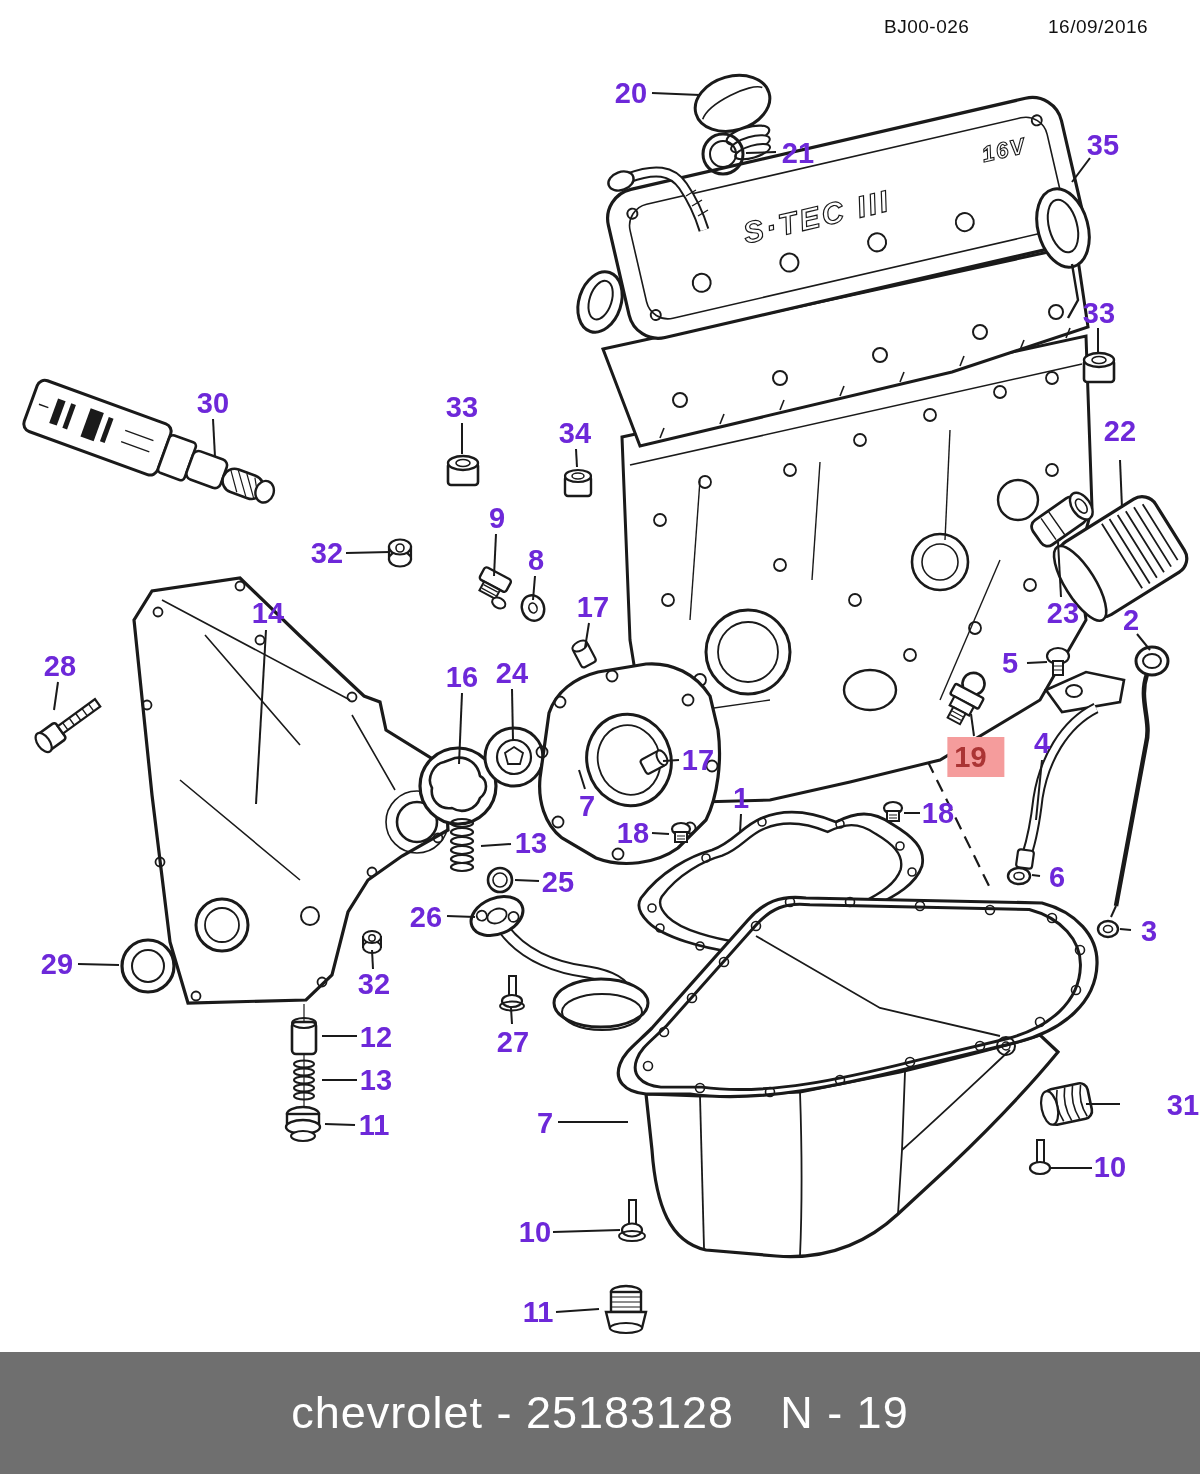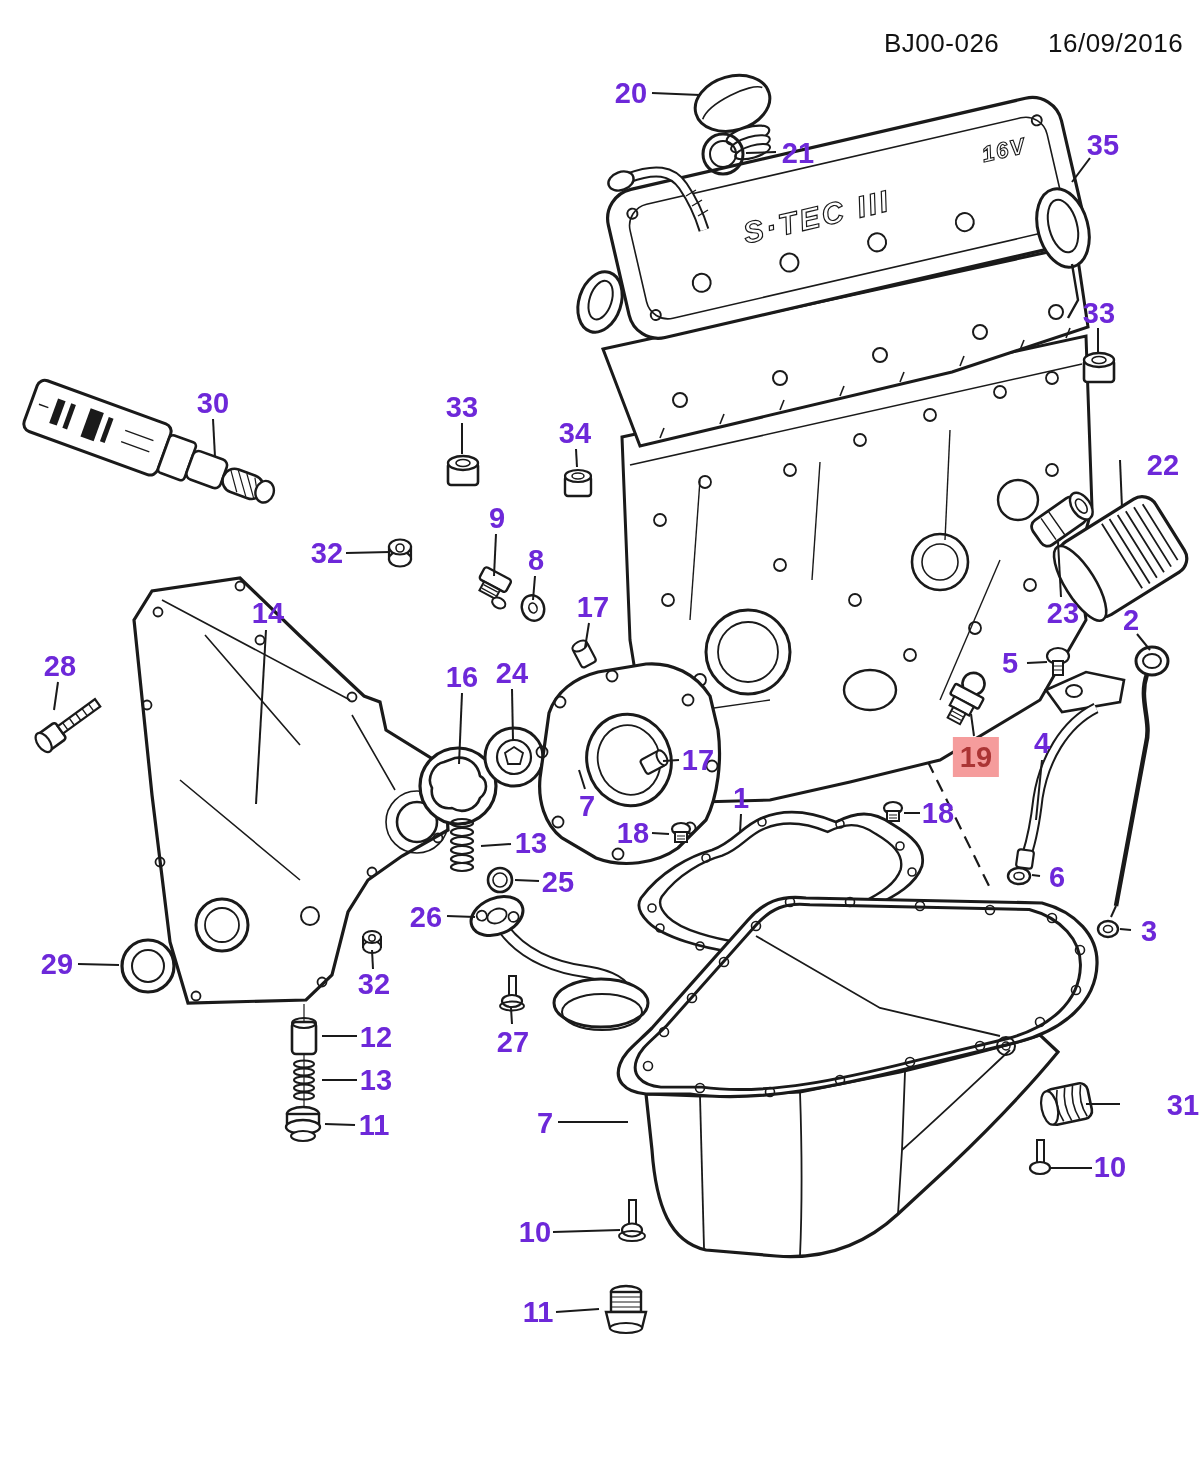--- a/index.html
+++ b/index.html
@@ -7,33 +7,33 @@
     --hl-bg:#f59c9c; --hl-text:#ab3434;
   }
   html,body{margin:0;padding:0;}
   body{
     width:1200px;height:1474px;background:var(--paper);
     font-family:"Liberation Sans", sans-serif;position:relative;overflow:hidden;
   }
   #stage{position:absolute;inset:0;}
   #diagram-svg{position:absolute;left:0;top:0;}
   .hdr{
-    position:absolute;top:16px;font-size:26px;color:#111;
-    letter-spacing:0.5px;white-space:nowrap;margin-top:12px;
+    position:absolute;top:16px;font-size:19px;color:#111;
+    letter-spacing:0.5px;white-space:nowrap;
   }
   #doc-code{left:884px;}
   #doc-date{left:1048px;}
   #label-layer{position:absolute;inset:0;pointer-events:none;}
   .callout{
     position:absolute;transform:translate(-50%,-50%);
     font-size:29px;font-weight:700;color:#6d28d9;line-height:1;white-space:nowrap;
   }
   .callout.hl{
     background:var(--hl-bg);color:var(--hl-text);
-    padding:6px 7px 5px 7px;
+    padding:6px 18px 5px 7px;
   }
   #footer-bar{
     position:absolute;left:0;top:1352px;width:1200px;height:122px;
     background:var(--footer-bg);display:flex;align-items:center;justify-content:center;
     gap:46px;
   }
   #footer-bar span{
     color:var(--footer-text);font-size:45px;font-weight:400;letter-spacing:1px;white-space:nowrap;
   }
   
@@ -500,21 +500,21 @@
       <line x1="556" y1="1312" x2="599" y2="1309" stroke="#1a1a1a" stroke-width="2"></line>
     </svg>
   <div id="label-layer">
       <div class="callout" style="left: 631px; top: 93px;">20</div>
       <div class="callout" style="left: 798px; top: 153px;">21</div>
       <div class="callout" style="left: 1103px; top: 145px;">35</div>
       <div class="callout" style="left: 1099px; top: 313px;">33</div>
       <div class="callout" style="left: 213px; top: 403px;">30</div>
       <div class="callout" style="left: 462px; top: 407px;">33</div>
       <div class="callout" style="left: 575px; top: 433px;">34</div>
-      <div class="callout" style="left: 1120px; top: 465px; margin-left: 43px;">22</div>
+      <div class="callout" style="left: 1120px; top: 431px;">22</div>
       <div class="callout" style="left: 497px; top: 518px;">9</div>
       <div class="callout" style="left: 536px; top: 560px;">8</div>
       <div class="callout" style="left: 327px; top: 553px;">32</div>
       <div class="callout" style="left: 593px; top: 607px;">17</div>
       <div class="callout" style="left: 1063px; top: 613px;">23</div>
       <div class="callout" style="left: 1131px; top: 620px;">2</div>
       <div class="callout" style="left: 268px; top: 613px;">14</div>
       <div class="callout" style="left: 60px; top: 666px;">28</div>
       <div class="callout" style="left: 1010px; top: 663px;">5</div>
       <div class="callout" style="left: 462px; top: 677px;">16</div>
@@ -537,13 +537,17 @@
       <div class="callout" style="left: 513px; top: 1042px;">27</div>
       <div class="callout" style="left: 376px; top: 1080px;">13</div>
       <div class="callout" style="left: 545px; top: 1123px;">7</div>
       <div class="callout" style="left: 1138px; top: 1105px; margin-left: 45px;">31</div>
       <div class="callout" style="left: 374px; top: 1125px;">11</div>
       <div class="callout" style="left: 1110px; top: 1167px;">10</div>
       <div class="callout" style="left: 535px; top: 1232px;">10</div>
       <div class="callout" style="left: 538px; top: 1312px;">11</div>
     </div>
 
+  <div id="footer-bar">
+    <span>chevrolet - 25183128</span>
+    <span>N - 19</span>
+  </div>
 </div>
 
 </body></html>

